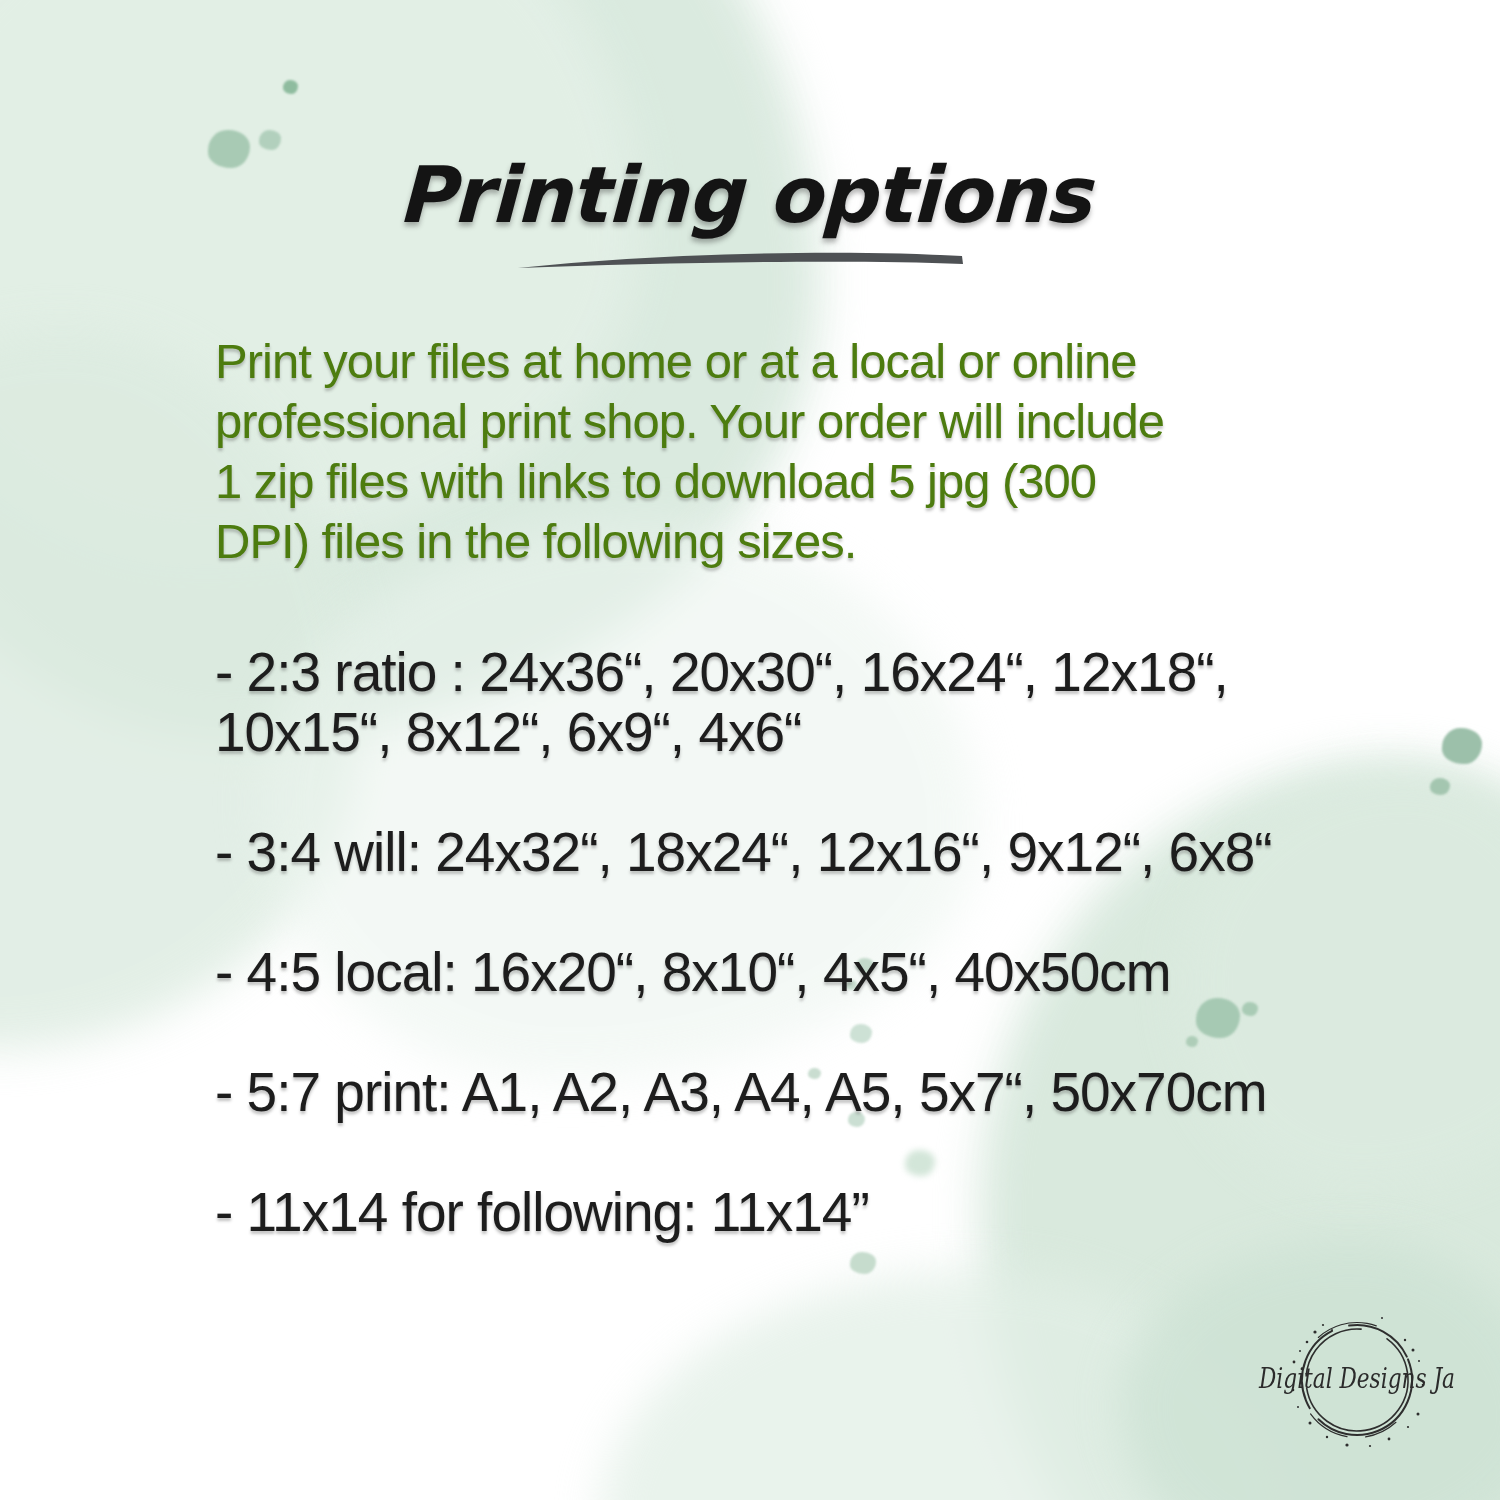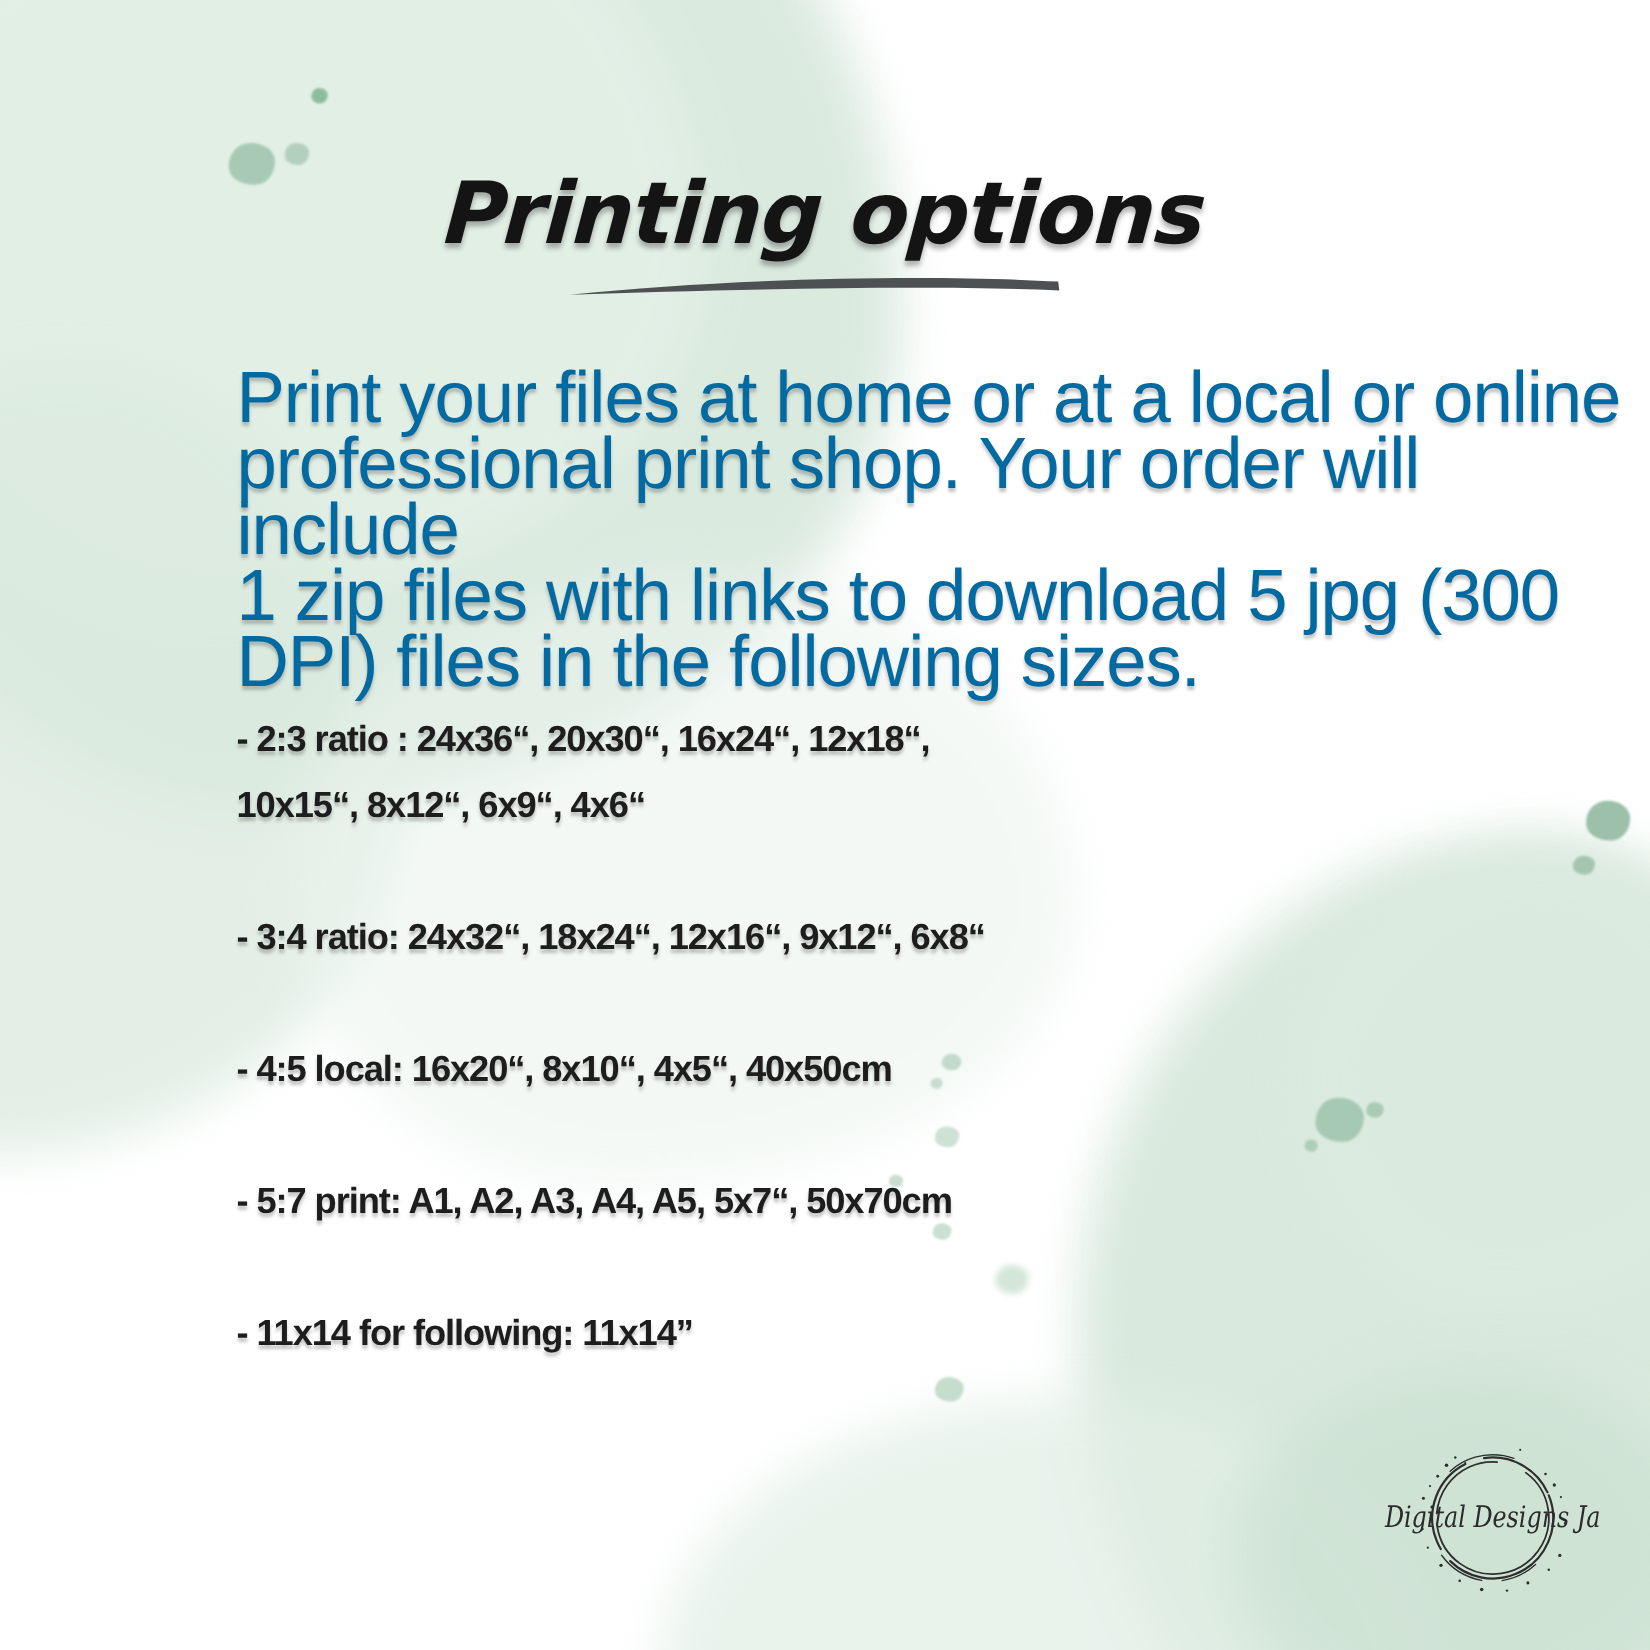--- a/index.html
+++ b/index.html
@@ -36,34 +36,33 @@
     color:#141414;
     transform:skewX(-4deg);
     text-shadow:0 4px 5px rgba(40,40,40,0.35);
   }
   .swoosh{
     position:absolute;left:512px;top:247px;width:458px;height:26px;
   }
   .intro{
     position:absolute;left:215px;top:331px;width:1260px;
     margin:0;
-    font-size:66px;line-height:60px;
+    font-size:49px;line-height:60px;
     letter-spacing:-1px;
-    color:#0369a1;
+    color:#4d7c0f;
     white-space:pre-line;
     text-shadow:0 3px 3px rgba(60,60,60,0.30);
   }
   .options{
     position:absolute;left:215px;top:642px;width:1270px;
     margin:0;padding:0;list-style:none;
-    font-size:33px;line-height:60px;
+    font-size:55px;line-height:60px;
     letter-spacing:-1px;
     color:#1d1d1d;
     text-shadow:0 3px 3px rgba(60,60,60,0.30);
-    font-weight:bold;
   }
   .options li{
     margin:0 0 60px 0;
     white-space:pre-line;
   }
   
   .logo{
     position:absolute;left:1237px;top:1290px;width:240px;height:180px;
   }
   .logo text{
@@ -111,21 +110,21 @@
   </svg>
 
   <p class="intro">Print your files at home or at a local or online
 professional print shop. Your order will include
 1 zip files with links to download 5 jpg (300
 DPI) files in the following sizes.</p>
 
   <ul class="options">
     <li>- 2:3 ratio : 24x36“, 20x30“, 16x24“, 12x18“,
 10x15“, 8x12“, 6x9“, 4x6“</li>
-    <li>- 3:4 ratio: 24x32“, 18x24“, 12x16“, 9x12“, 6x8“</li>
+    <li>- 3:4 will: 24x32“, 18x24“, 12x16“, 9x12“, 6x8“</li>
     <li>- 4:5 local: 16x20“, 8x10“, 4x5“, 40x50cm</li>
     <li>- 5:7 print: A1, A2, A3, A4, A5, 5x7“, 50x70cm</li>
     <li>- 11x14 for following: 11x14”</li>
   </ul>
 
   <svg class="logo" viewBox="0 0 240 180" aria-hidden="false">
     <g fill="none" stroke="#2e2e2e" stroke-linecap="round">
       <circle cx="120" cy="90" r="55" stroke-width="2" stroke-dasharray="150 14 90 18 70 10" transform="rotate(-22 120 90)"></circle>
       <circle cx="120" cy="90" r="51" stroke-width="1.6" stroke-dasharray="120 12 80 28 96 16" transform="rotate(36 120 90)"></circle>
       <circle cx="120" cy="90" r="57.5" stroke-width="1.2" stroke-dasharray="44 84 62 118 34 52" transform="rotate(100 120 90)"></circle>

